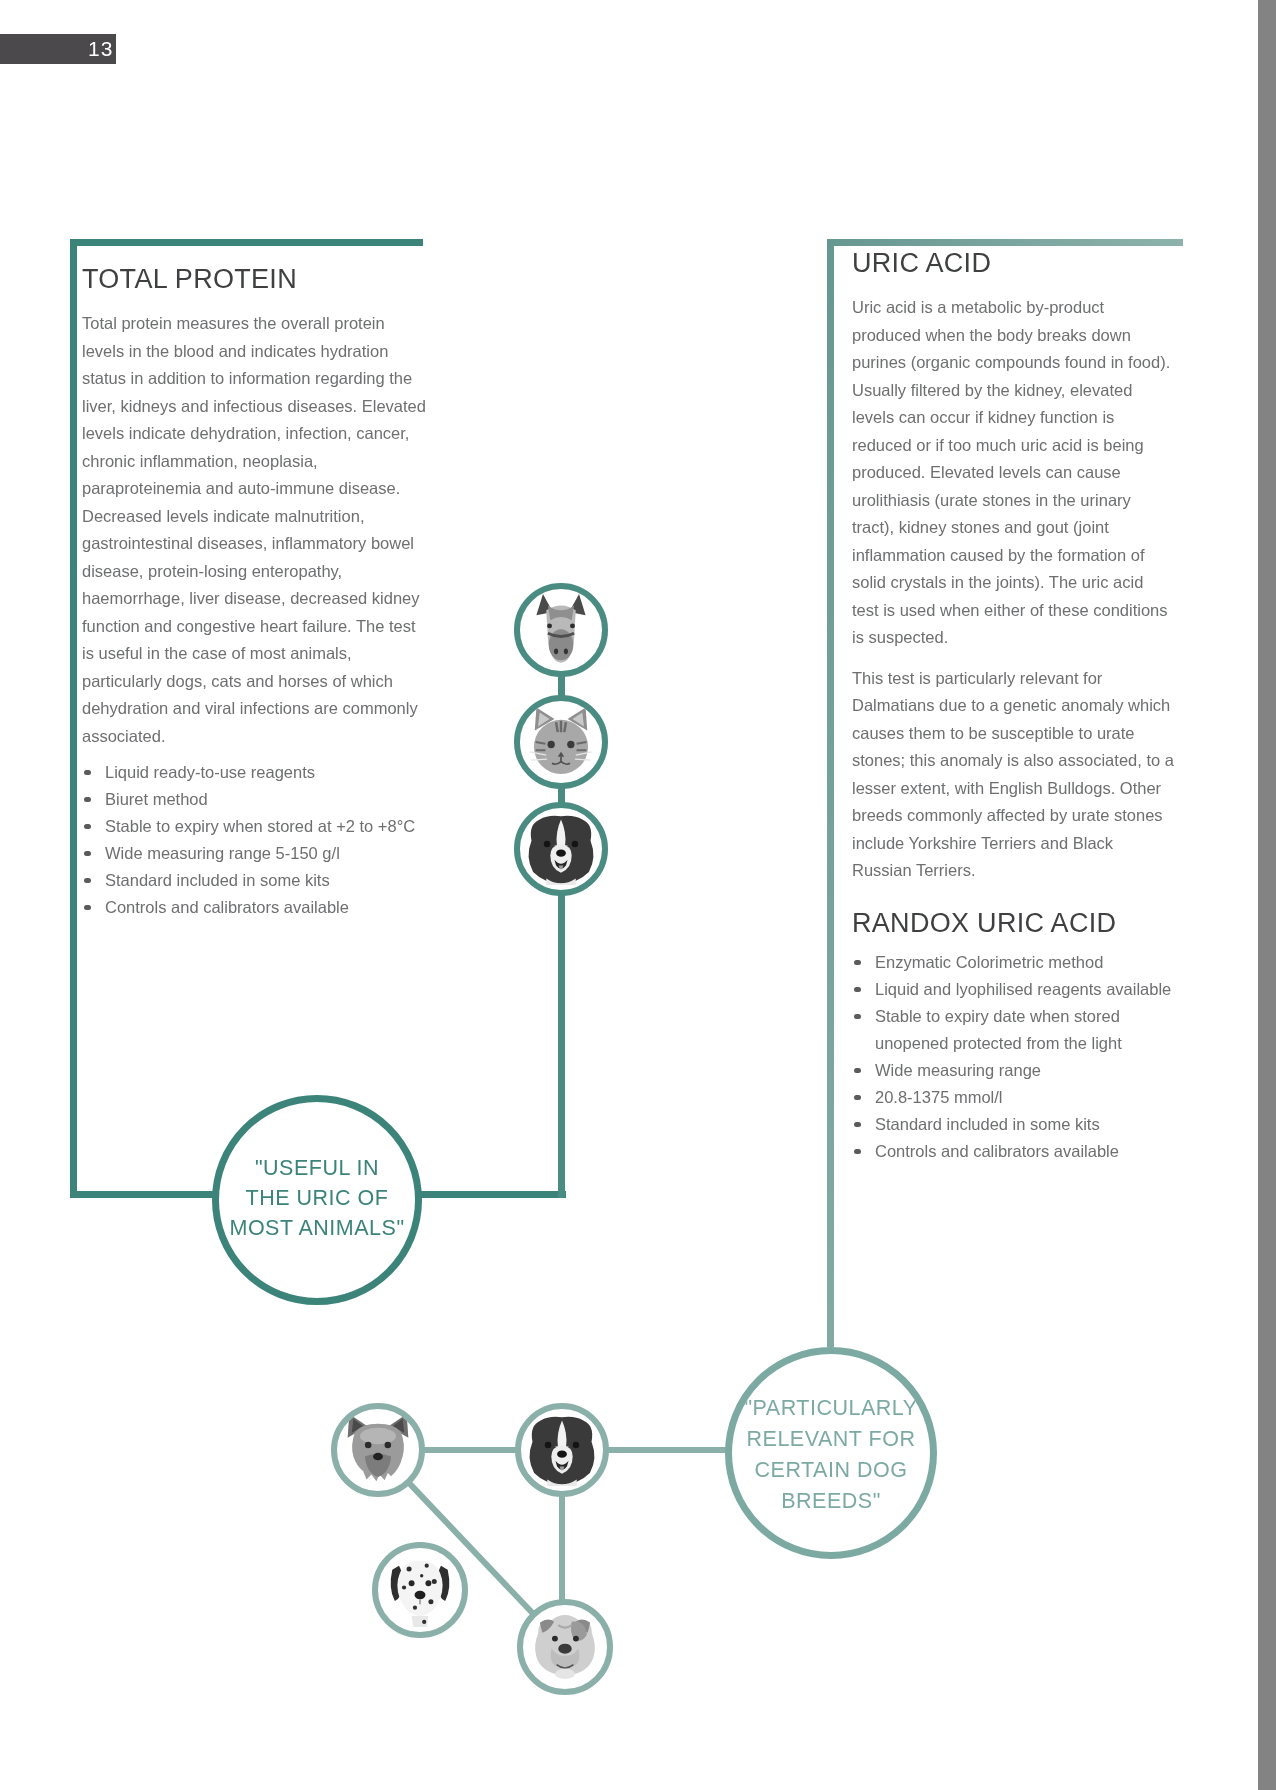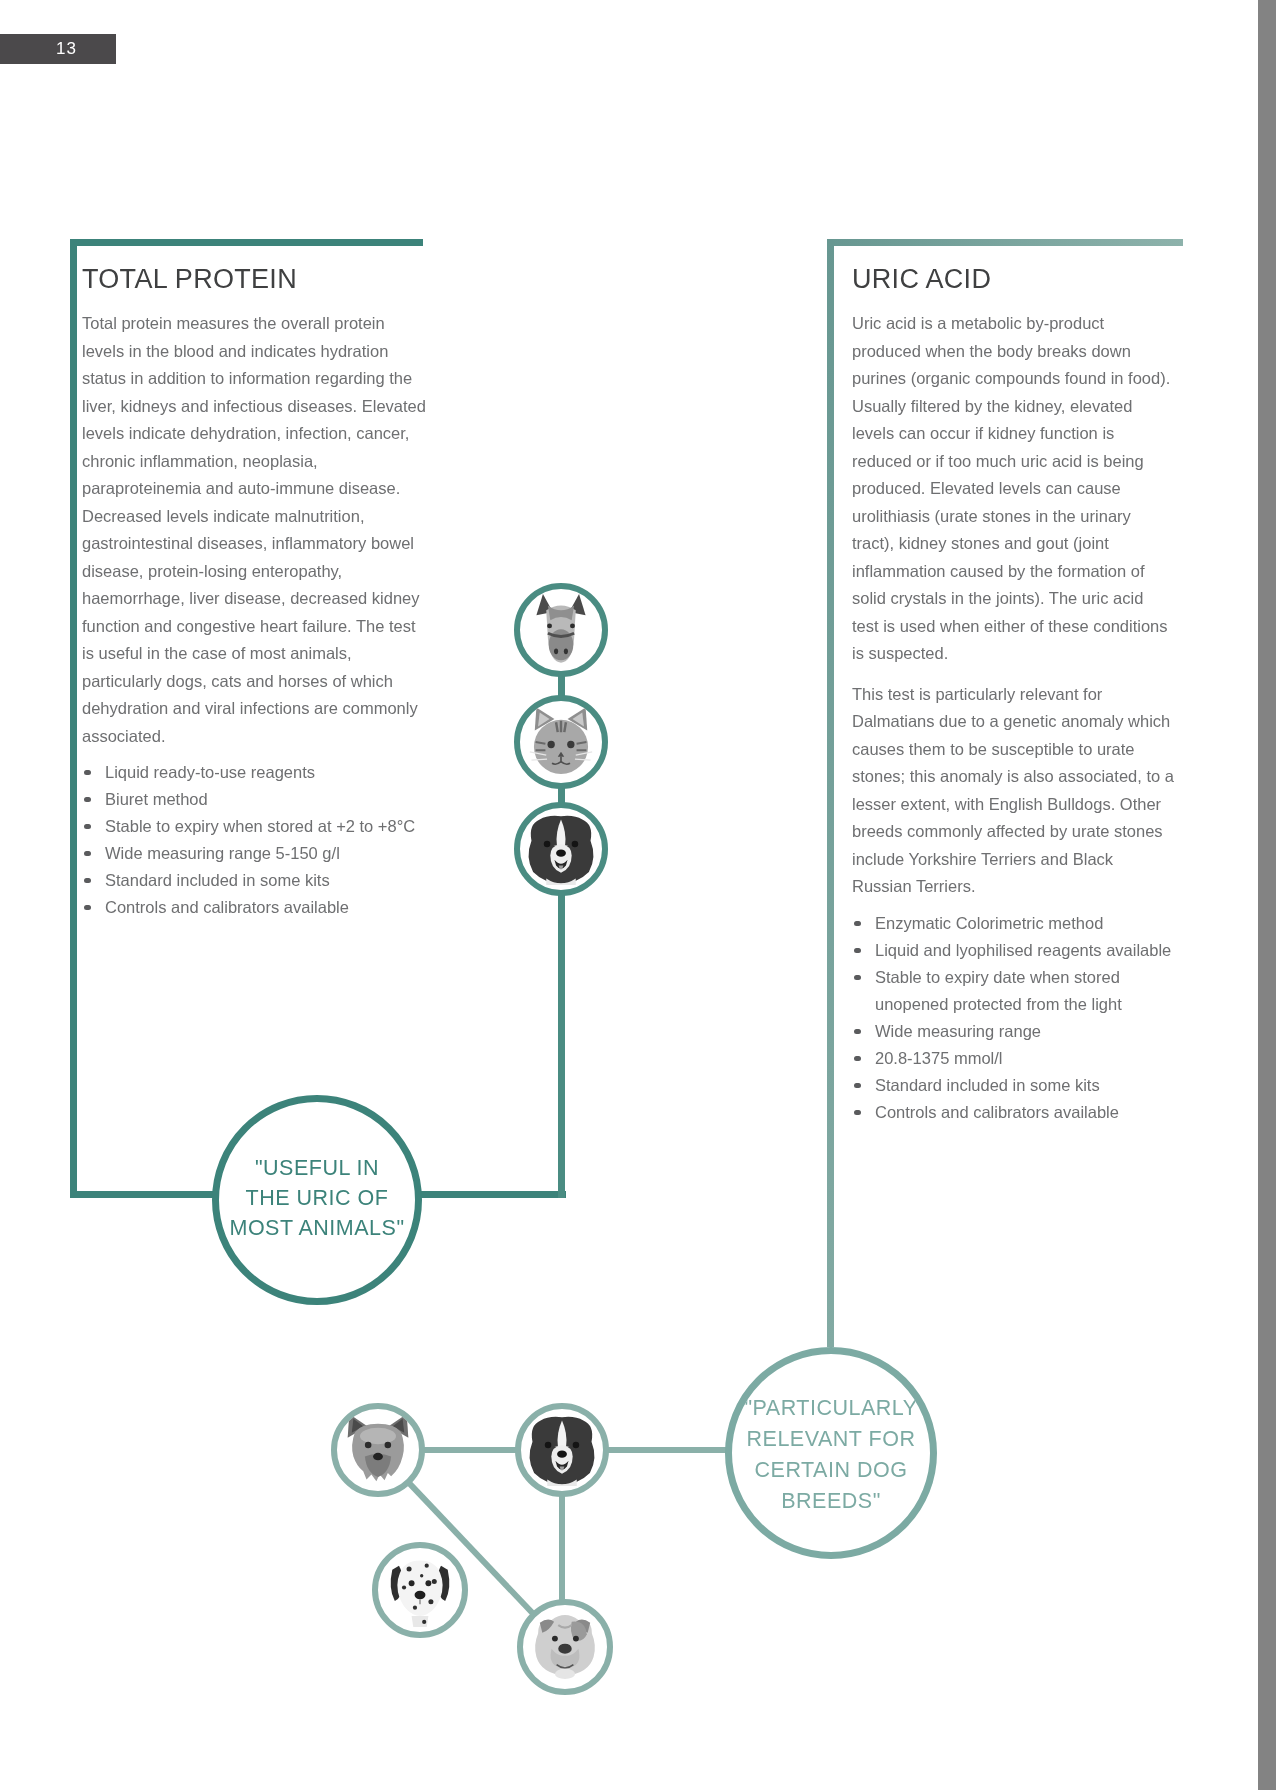--- a/index.html
+++ b/index.html
@@ -3,21 +3,21 @@
 <meta charset="utf-8">
 <style>
   html,body{margin:0;padding:0;}
   body{
     width:1276px;height:1790px;position:relative;background:#ffffff;
     font-family:"Liberation Sans",sans-serif;overflow:hidden;
   }
   .abs{position:absolute;}
   
   #page-tab{left:0;top:34px;width:116px;height:30px;background:#4b494b;}
-  #page-tab span{display:block;line-height:30px;padding-left:56px;color:#ffffff;font-size:17px;letter-spacing:1px;}
+  #page-tab span{display:block;line-height:30px;padding-left:88px;color:#ffffff;font-size:21px;letter-spacing:1px;}
   
   #gray-strip{left:1258px;top:0;width:18px;height:1790px;background:#838383;}
   
   .line{position:absolute;z-index:1;}
   .lb{background:#3c837a;}
   .chain{background:#4a8c82;}
   .sage{background:#8ab0a9;}
   #lb-top{left:70px;top:239px;width:353px;height:7px;}
   #lb-left{left:70px;top:239px;width:7px;height:959px;}
   #lb-bottom{left:70px;top:1191px;width:496px;height:7px;}
@@ -40,21 +40,21 @@
   #dalmatian-c{left:372px;top:1542px;width:96px;height:96px;}
   #bulldog-c{left:517px;top:1599px;width:96px;height:96px;}
   #quote-left-c{left:212px;top:1095px;width:210px;height:210px;border:7px solid #3c837a;}
   #quote-right-c{left:725px;top:1347px;width:212px;height:212px;border:7px solid #7caaa3;}
   .quote{width:100%;text-align:center;font-size:21.5px;letter-spacing:.5px;}
   .q-left{color:#3c837a;line-height:30px;padding-top:51px;}
   .q-right{color:#7caaa3;line-height:31px;padding-top:39px;}
   
   .col{position:absolute;z-index:3;}
   #left-col{left:82px;top:262px;width:347px;}
-  #right-col{left:852px;top:262px;width:322px;}
+  #right-col{left:852px;top:246px;width:322px;}
   .sec-title{font-size:27px;line-height:34px;color:#3f4041;font-weight:400;letter-spacing:.3px;margin:0;}
   .body-text{margin:14px 0 0 0;font-size:16.5px;line-height:27.5px;color:#6e6f71;}
   .body-text + .body-text{margin-top:13px;}
   .prod-title{font-size:27px;line-height:34px;color:#3f4041;font-weight:400;letter-spacing:.3px;margin:21px 0 0 0;}
   ul.bullets{list-style:none;margin:9px 0 0 0;padding:0;}
   ul.bullets li{display:flex;font-size:16.5px;line-height:27px;color:#6e6f71;}
   ul.bullets .dot{flex:0 0 7px;height:5px;border-radius:3px;background:#5a5b5d;margin:11px 14px 0 2px;}
 </style>
 </head>
 <body>
@@ -149,20 +149,21 @@
         <span class="dot"></span>
         <span>Controls and calibrators available</span>
       </li>
   </ul>
 </div>
 
 <div class="col" id="right-col">
   <h1 class="sec-title">URIC ACID</h1>
   <p class="body-text">Uric acid is a metabolic by-product produced when the body breaks down purines (organic compounds found in food). Usually filtered by the kidney, elevated levels can occur if kidney function is reduced or if too much uric acid is being produced. Elevated levels can cause urolithiasis (urate stones in the urinary tract), kidney stones and gout (joint inflammation caused by the formation of solid crystals in the joints). The uric acid test is used when either of these conditions is suspected.</p>
   <p class="body-text">This test is particularly relevant for Dalmatians due to a genetic anomaly which causes them to be susceptible to urate stones; this anomaly is also associated, to a lesser extent, with English Bulldogs. Other breeds commonly affected by urate stones include Yorkshire Terriers and Black Russian Terriers.</p>
+  <h2 class="prod-title">RANDOX URIC ACID</h2>
   <ul class="bullets">
     <li>
         <span class="dot"></span>
         <span>Enzymatic Colorimetric method</span>
       </li>
     <li>
         <span class="dot"></span>
         <span>Liquid and lyophilised reagents available</span>
       </li>
     <li>

